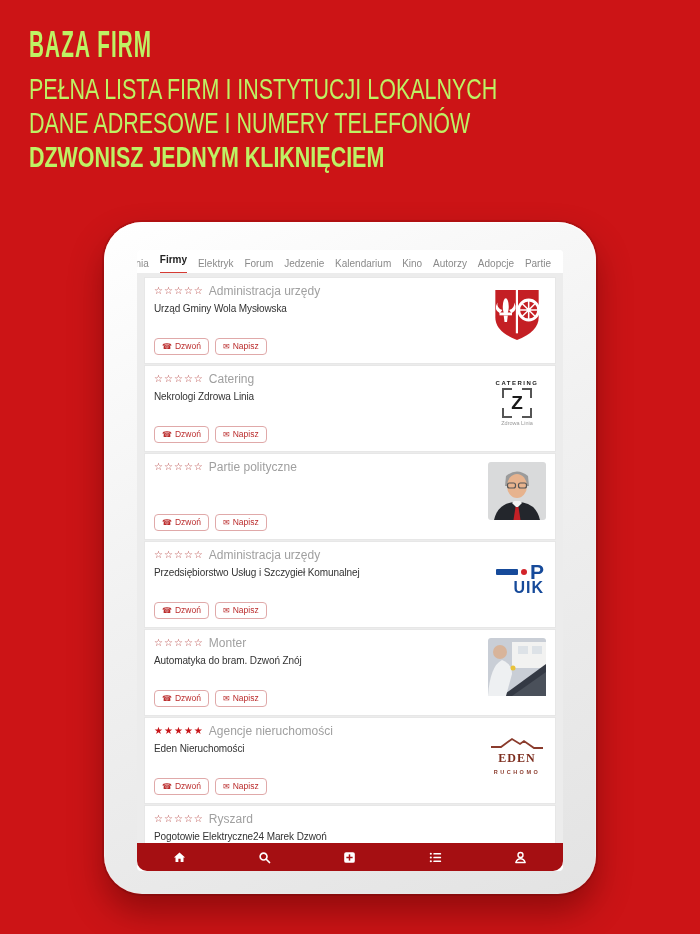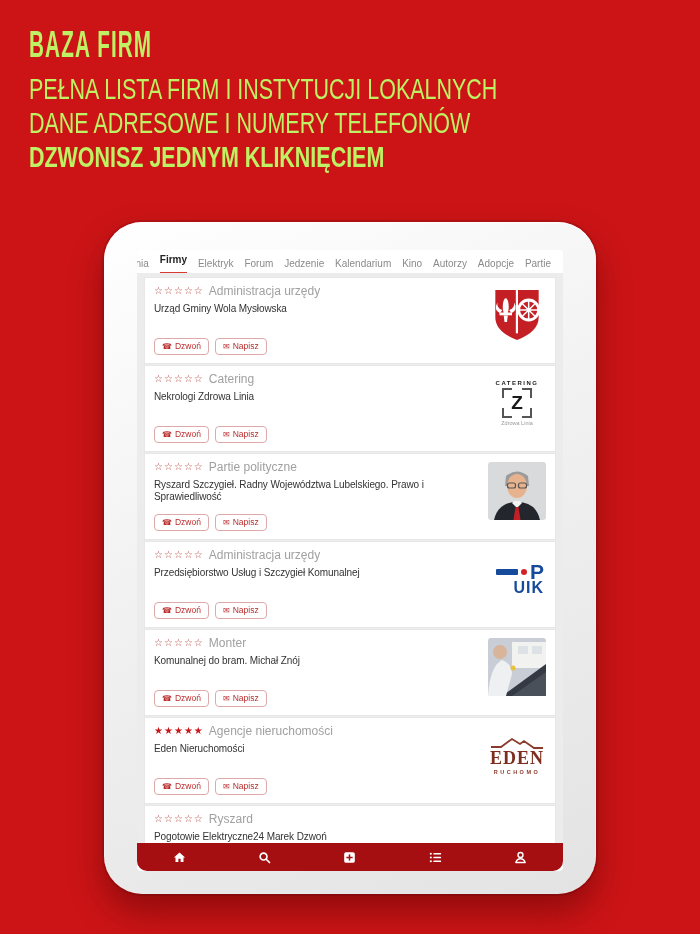--- a/index.html
+++ b/index.html
@@ -78,21 +78,21 @@
   .corner.br{right:0;bottom:0;border-right:2px solid #555;border-bottom:2px solid #555;}
   .cat-bottom{font-size:5.5px;color:#9a9a9a;}
   
   .logo-puik{align-items:flex-end;justify-content:center;padding-right:2px;box-sizing:border-box;}
   .puik-row1{display:flex;align-items:center;gap:3px;}
   .puik-bar{width:22px;height:6px;background:#164a9a;border-radius:1px;}
   .puik-dot{width:6px;height:6px;border-radius:50%;background:#d2232a;}
   .puik-p{font-size:21px;font-weight:bold;color:#164a9a;line-height:18px;}
   .puik-uik{font-size:16px;font-weight:bold;color:#164a9a;letter-spacing:1px;line-height:14px;margin-left:36px;}
   
-  .eden-name{font-family:"Liberation Serif",serif;font-size:18px;font-weight:bold;color:#7d2e1f;letter-spacing:1px;line-height:18px;}
+  .eden-name{font-family:"Liberation Serif",serif;font-size:12px;font-weight:bold;color:#7d2e1f;letter-spacing:1px;line-height:18px;}
   .eden-sub{font-size:5.5px;letter-spacing:2.5px;color:#8a3b2c;font-weight:bold;margin-top:2px;}
   
   .logo-pog{flex-direction:row;gap:2px;align-items:flex-start;padding-top:40px;box-sizing:border-box;}
   
   .navbar{
     position:absolute;left:0;right:0;bottom:0;height:28px;background:#a50f12;
     border-radius:0 0 10px 10px;display:flex;align-items:center;justify-content:space-around;
   }
   .nav-btn{background:none;border:none;padding:2px 10px;cursor:pointer;display:flex;align-items:center;}
   .nav-btn svg{width:15px;height:15px;display:block;}
@@ -189,21 +189,20 @@
           </div>
           <div class="cat-bottom">Zdrowa Linia</div>
         </div>
       </article>
 
       <article class="card">
         <div class="meta">
           <span class="stars">☆☆☆☆☆</span>
           <span class="cat">Partie polityczne</span>
         </div>
-        <h3 class="title">Ryszard Szczygieł. Radny Województwa Lubelskiego. Prawo i Sprawiedliwość</h3>
         <div class="actions">
           <button class="btn">
             <span class="bicon">☎</span>
             <span>Dzwoń</span>
           </button>
           <button class="btn">
             <span class="bicon">✉</span>
             <span>Napisz</span>
           </button>
         </div>
@@ -245,21 +244,21 @@
           </div>
           <div class="puik-uik">UIK</div>
         </div>
       </article>
 
       <article class="card">
         <div class="meta">
           <span class="stars">☆☆☆☆☆</span>
           <span class="cat">Monter</span>
         </div>
-        <h3 class="title">Komunalnej do bram. Michał Znój</h3>
+        <h3 class="title">Automatyka do bram. Dzwoń Znój</h3>
         <div class="actions">
           <button class="btn">
             <span class="bicon">☎</span>
             <span>Dzwoń</span>
           </button>
           <button class="btn">
             <span class="bicon">✉</span>
             <span>Napisz</span>
           </button>
         </div>

